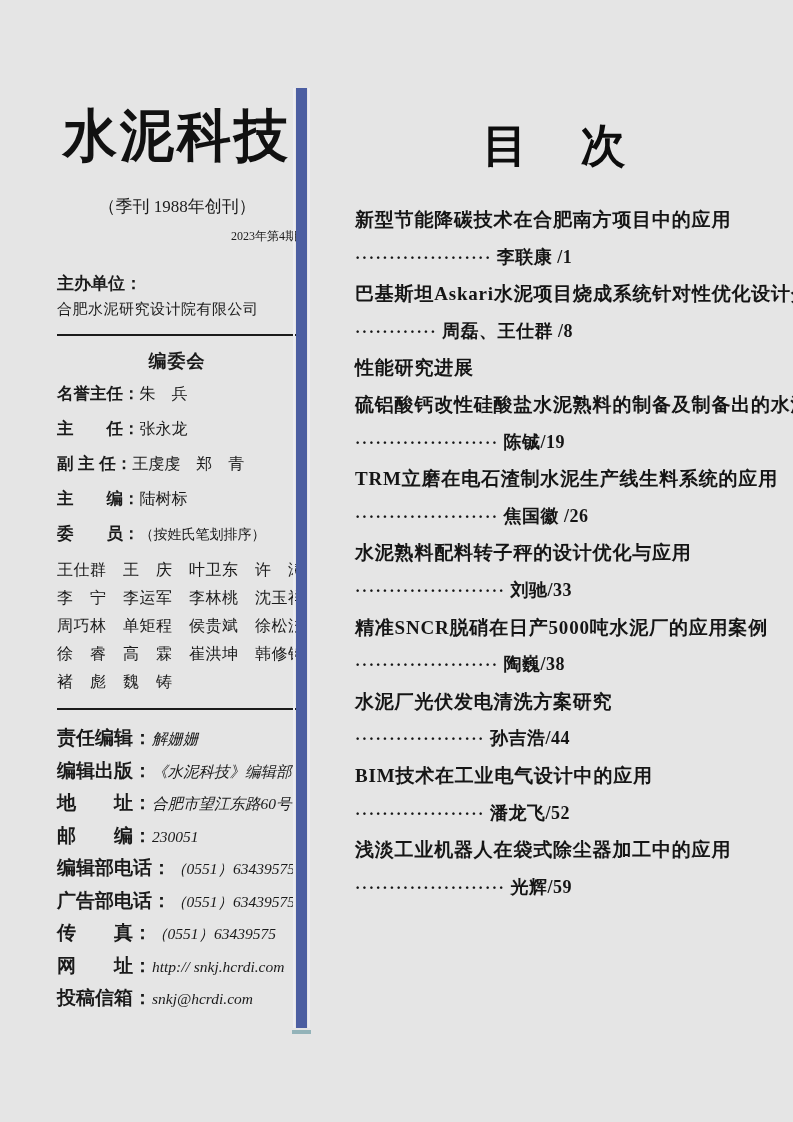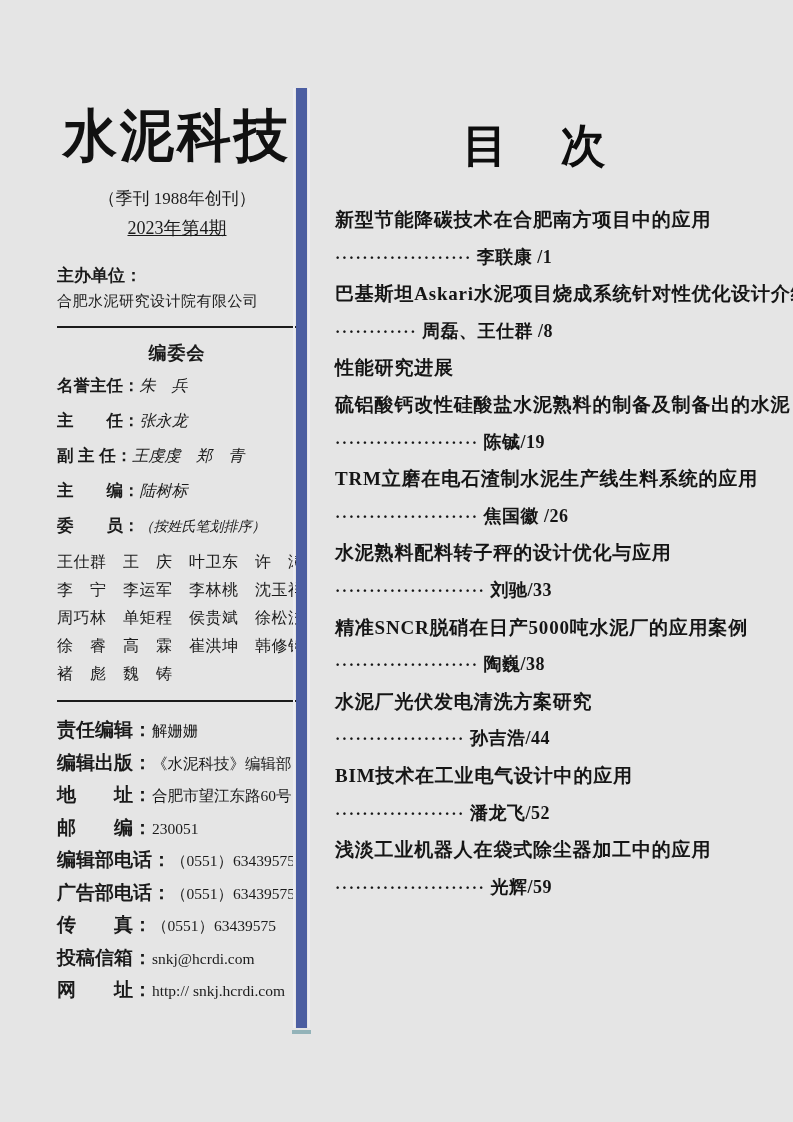--- a/index.html
+++ b/index.html
@@ -14,56 +14,56 @@
   
   .left-col{
     position:absolute;left:57px;top:100px;width:240px;
   }
   .j-title{
     font-family:"DejaVu Serif","Liberation Serif",serif;
     font-weight:bold;font-size:54px;line-height:70px;
     letter-spacing:3px;text-align:center;color:#111;
     transform:scaleY(1.05);
   }
-  .j-sub1{font-size:17px;line-height:30px;text-align:center;margin-top:14px;}
-  .j-sub2{font-size:18px;line-height:28px;text-align:center;text-decoration:underline;}
+  .j-sub1{font-size:17px;line-height:30px;text-align:center;margin-top:22px;}
+  .j-sub2{font-size:12px;line-height:28px;text-align:right;}
   .host-label{
     font-family:"Liberation Sans","DejaVu Sans",sans-serif;
     font-weight:bold;font-size:17px;line-height:24px;margin-top:22px;
   }
   .host-name{font-size:15px;line-height:26px;letter-spacing:0.5px;}
   .rule{border:none;border-top:2px solid #1b1b1b;margin:12px 0 0 0;}
   .board-heading{
     font-family:"Liberation Sans","DejaVu Sans",sans-serif;
     font-weight:bold;font-size:18px;line-height:30px;
     text-align:center;margin-top:10px;letter-spacing:1px;
   }
   .role-row{font-size:16px;line-height:34px;white-space:nowrap;}
   .role-label{
     font-family:"Liberation Sans","DejaVu Sans",sans-serif;
     font-weight:bold;font-size:16.5px;
   }
-  .role-value{font-size:16px;font-style:italic;}
+  .role-value{font-size:16px;}
   .role-row.small .role-value{font-size:14px;margin-top:24px;}
   .members{margin-top:4px;}
   .member-row{font-size:16px;line-height:28px;white-space:nowrap;letter-spacing:0.5px;}
   .contact{margin-top:12px;}
   .contact-row{font-size:15.5px;line-height:31.5px;white-space:nowrap;}
   .contact-label{
     font-family:"Liberation Sans","DejaVu Sans",sans-serif;
     font-weight:bold;font-size:19px;
   }
-  .contact-value{font-size:15.5px;}
+  .contact-value{font-size:15.5px;font-style:italic;}
   
   .divider-bar{position:absolute;left:293px;top:88px;width:17px;height:940px;}
   .bar-blue{position:absolute;left:3px;right:3px;top:0;bottom:0;background:#4c5ea2;}
   .bar-side{position:absolute;left:0;right:0;top:0;bottom:0;border-left:2px solid #ececf2;border-right:2px solid #ececf2;}
   .bar-teal{position:absolute;left:-1px;right:-1px;bottom:-6px;height:4px;background:#93b3b9;}
   
-  .right-col{position:absolute;left:335px;top:118px;width:402px;}
+  .right-col{position:absolute;left:355px;top:118px;width:402px;}
   .toc-heading{
     font-family:"DejaVu Serif","Liberation Serif",serif;
     font-weight:600;font-size:45px;line-height:56px;
     text-align:center;letter-spacing:4px;color:#0d0d0d;
   }
   .toc-list{margin-top:28px;}
   .toc-title-line{
     font-size:19px;line-height:36.6px;font-weight:600;
     letter-spacing:0.8px;color:#151515;white-space:nowrap;
   }
@@ -136,24 +136,24 @@
       <div class="contact-row">
         <span class="contact-label">编辑部电话：</span><span class="contact-value">（0551）63439575</span>
       </div>
       <div class="contact-row">
         <span class="contact-label">广告部电话：</span><span class="contact-value">（0551）63439575</span>
       </div>
       <div class="contact-row">
         <span class="contact-label">传　　真：</span><span class="contact-value">（0551）63439575</span>
       </div>
       <div class="contact-row">
+        <span class="contact-label">网　　址：</span><span class="contact-value">http:// snkj.hcrdi.com</span>
+      </div>
+      <div class="contact-row">
         <span class="contact-label">投稿信箱：</span><span class="contact-value">snkj@hcrdi.com</span>
-      </div>
-      <div class="contact-row">
-        <span class="contact-label">网　　址：</span><span class="contact-value">http:// snkj.hcrdi.com</span>
       </div>
     </div>
   </div>
 
   <div class="divider-bar">
     <div class="bar-side"></div>
     <div class="bar-blue"></div>
     <div class="bar-teal"></div>
   </div>
 

